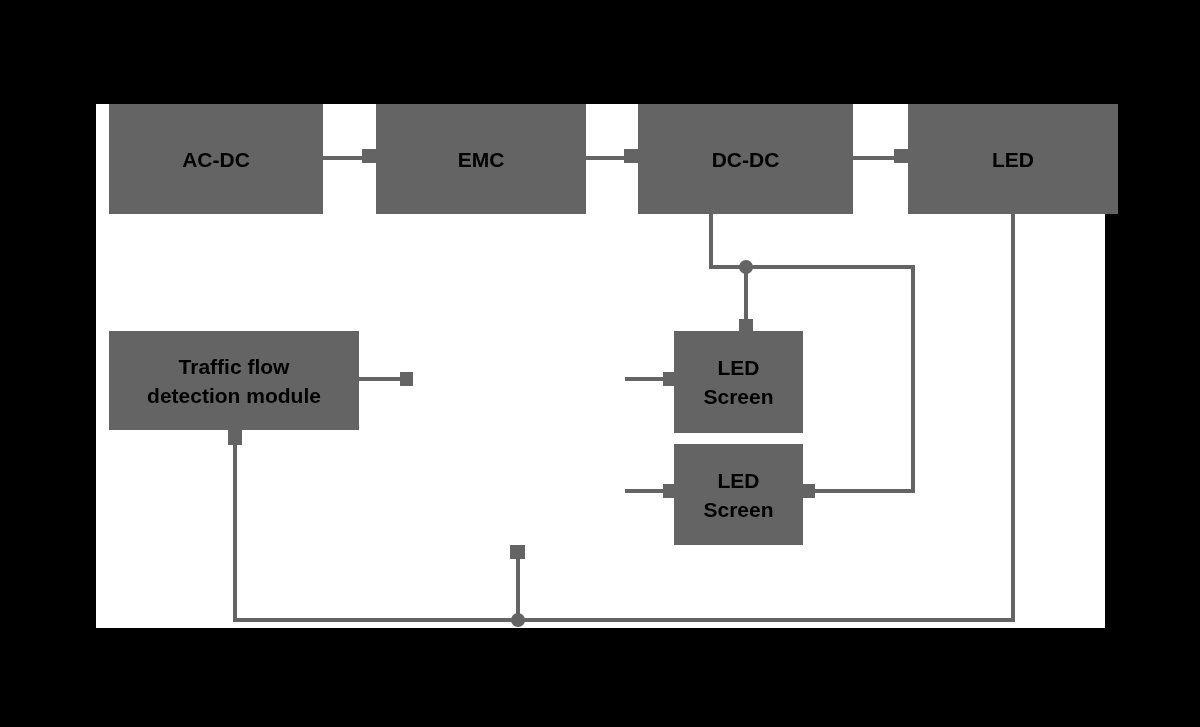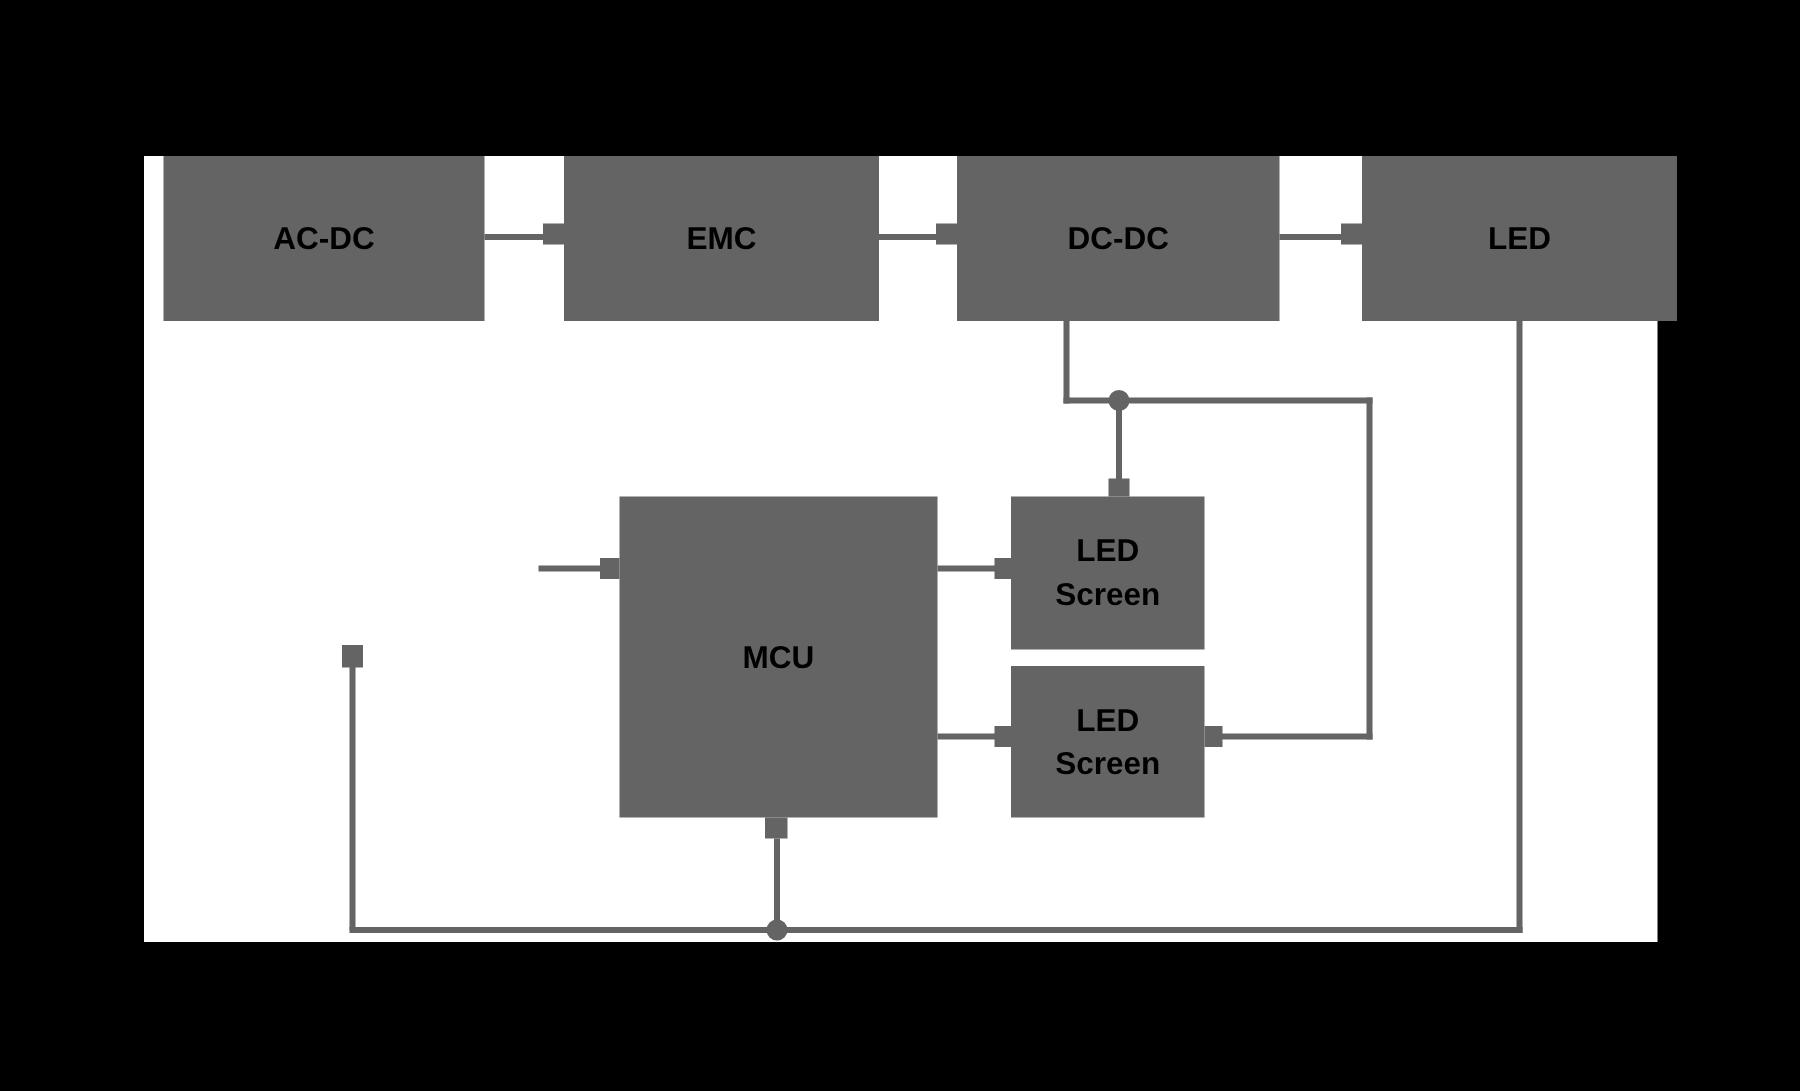--- a/index.html
+++ b/index.html
@@ -62,22 +62,23 @@
       </div>
       <div class="node" style="left: 625px; top: 104px; width: 215px; height: 110px;">
         <div class="node-line">DC-DC</div>
       </div>
       <div class="node" style="left: 363px; top: 104px; width: 210px; height: 110px;">
         <div class="node-line">EMC</div>
       </div>
       <div class="node" style="left: 895px; top: 104px; width: 210px; height: 110px;">
         <div class="node-line">LED</div>
       </div>
-      <div class="node" style="left: 400px; top: 331px; width: 212px; height: 214px;">
-        <div class="node-line">MCU</div>
+      <div class="node" style="left: 96px; top: 331px; width: 250px; height: 99px;">
+        <div class="node-line">Traffic flow</div>
+        <div class="node-line">detection module</div>
       </div>
       <div class="node" style="left: 661px; top: 331px; width: 129px; height: 102px;">
         <div class="node-line">LED</div>
         <div class="node-line">Screen</div>
       </div>
       <div class="node" style="left: 661px; top: 444px; width: 129px; height: 101px;">
         <div class="node-line">LED</div>
         <div class="node-line">Screen</div>
       </div>
       <div class="seg" style="left: 310px; top: 156px; width: 41px; height: 4px;"></div>

